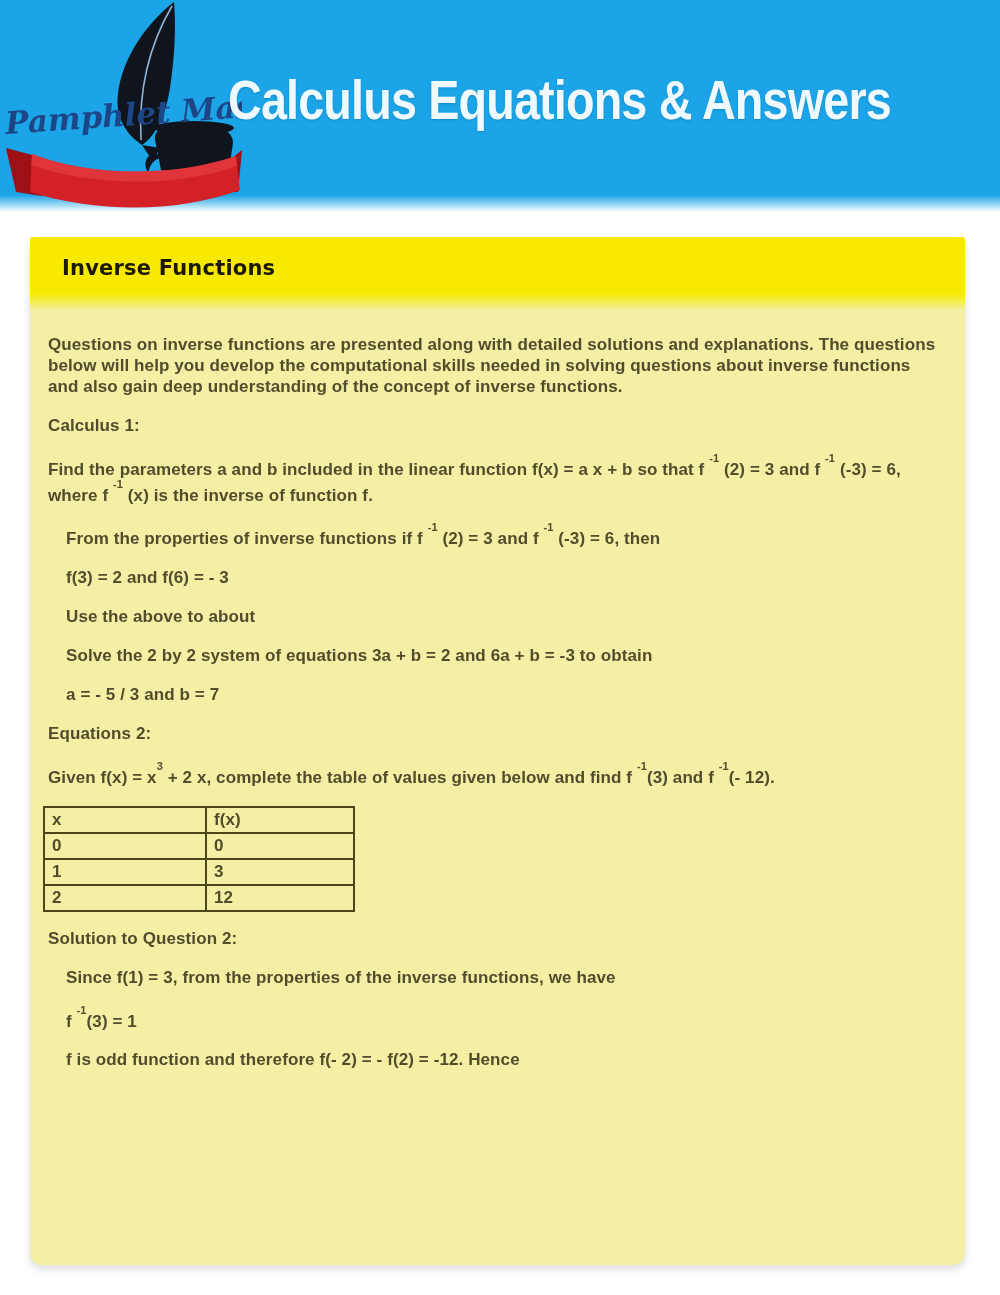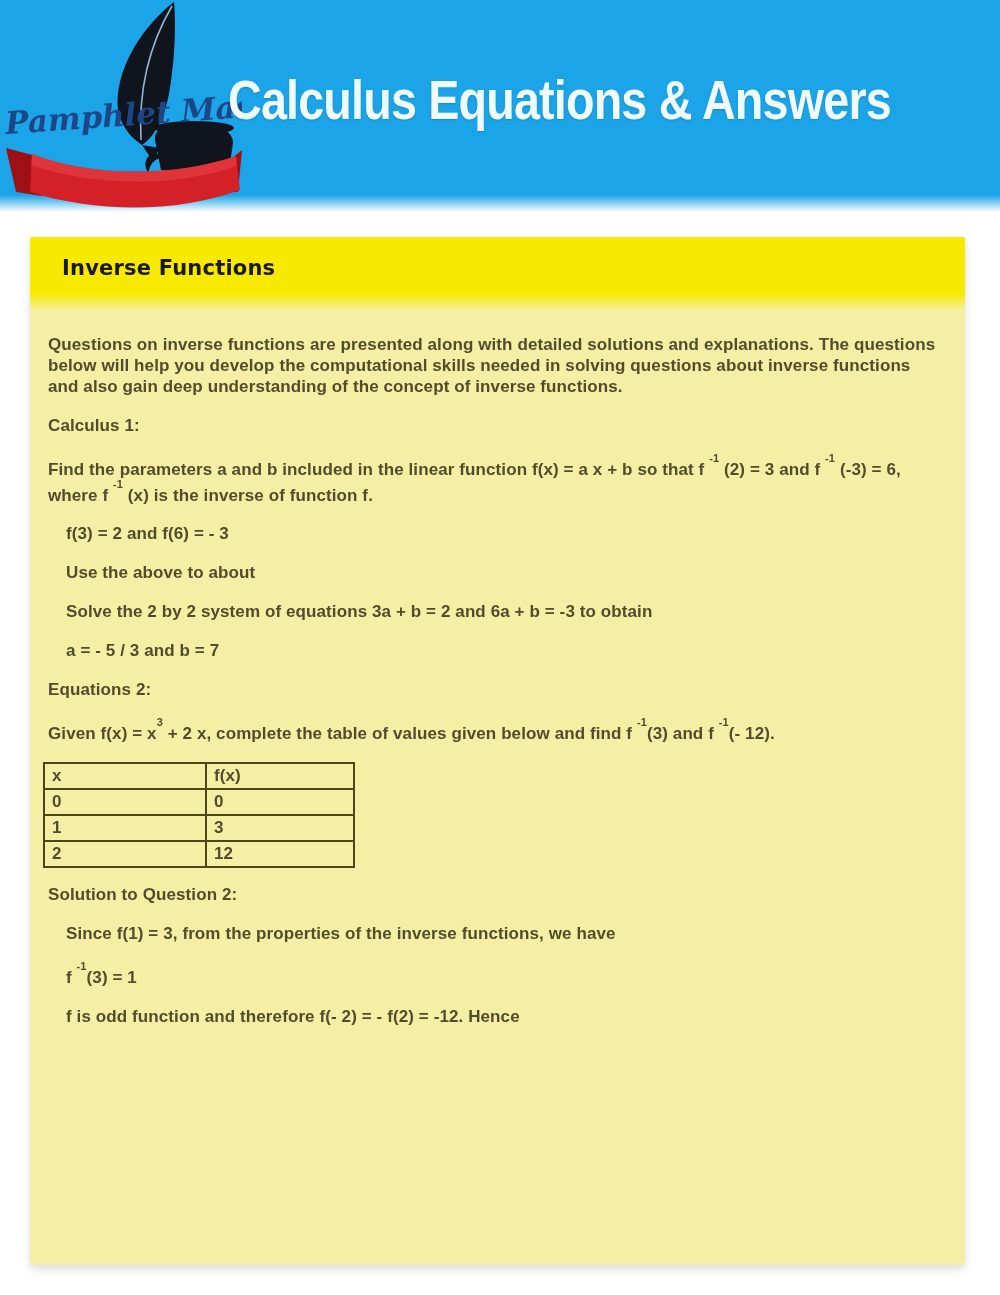--- a/index.html
+++ b/index.html
@@ -20,21 +20,21 @@
   .page-title {
     position:absolute; left:228px; top:68px; width:760px;
     color:#eefaff; font-size:55px; font-weight:700; letter-spacing:-1px;
     transform:scaleX(0.85); transform-origin:left center; white-space:nowrap;
     text-shadow:0 1px 2px rgba(0,60,100,0.25);
   }
 
   
   .panel {
     position:absolute; left:30px; top:237px; width:935px; height:1028px;
-    background:var(--panelYellow); border-radius:3px;
+    background:var(--panelYellow); border-radius:12px;
     box-shadow:0 4px 8px rgba(0,0,0,0.14);
   }
   .panel-band {
     height:74px;
     background:linear-gradient(180deg, var(--bandYellow) 0px, var(--bandYellow) 56px, var(--panelYellow) 74px);
     border-radius:2px 2px 0 0;
   }
   .panel-heading {
     padding:19px 0 0 32px; font-family:"DejaVu Sans", sans-serif;
     font-size:21px; font-weight:700; color:#1c1900; letter-spacing:0.2px;
@@ -96,20 +96,21 @@
   </div>
 
   <div class="panel">
     <div class="panel-band">
       <div class="panel-heading">Inverse Functions</div>
     </div>
     <div class="content">
         <p>Questions on inverse functions are presented along with detailed solutions and explanations. The questions below will help you develop the computational skills needed in solving questions about inverse functions and also gain deep understanding of the concept of inverse functions.</p>
         <p>Calculus 1:</p>
         <p>Find the parameters a and b included in the linear function f(x) = a x + b so that f <sup>-1</sup> (2) = 3 and f <sup>-1</sup> (-3) = 6,<br>where f <sup>-1</sup> (x) is the inverse of function f.</p>
+        <p class="indent">From the properties of inverse functions if f <sup>-1</sup> (2) = 3 and f <sup>-1</sup> (-3) = 6, then</p>
         <p class="indent">f(3) = 2 and f(6) = - 3</p>
         <p class="indent">Use the above to about</p>
         <p class="indent">Solve the 2 by 2 system of equations 3a + b = 2 and 6a + b = -3 to obtain</p>
         <p class="indent">a = - 5 / 3 and b = 7</p>
         <p>Equations 2:</p>
         <p>Given f(x) = x<sup>3</sup> + 2 x, complete the table of values given below and find f <sup>-1</sup>(3) and f <sup>-1</sup>(- 12).</p>
         <table class="values">
           <tbody>
             <tr>
               <td>x</td>

